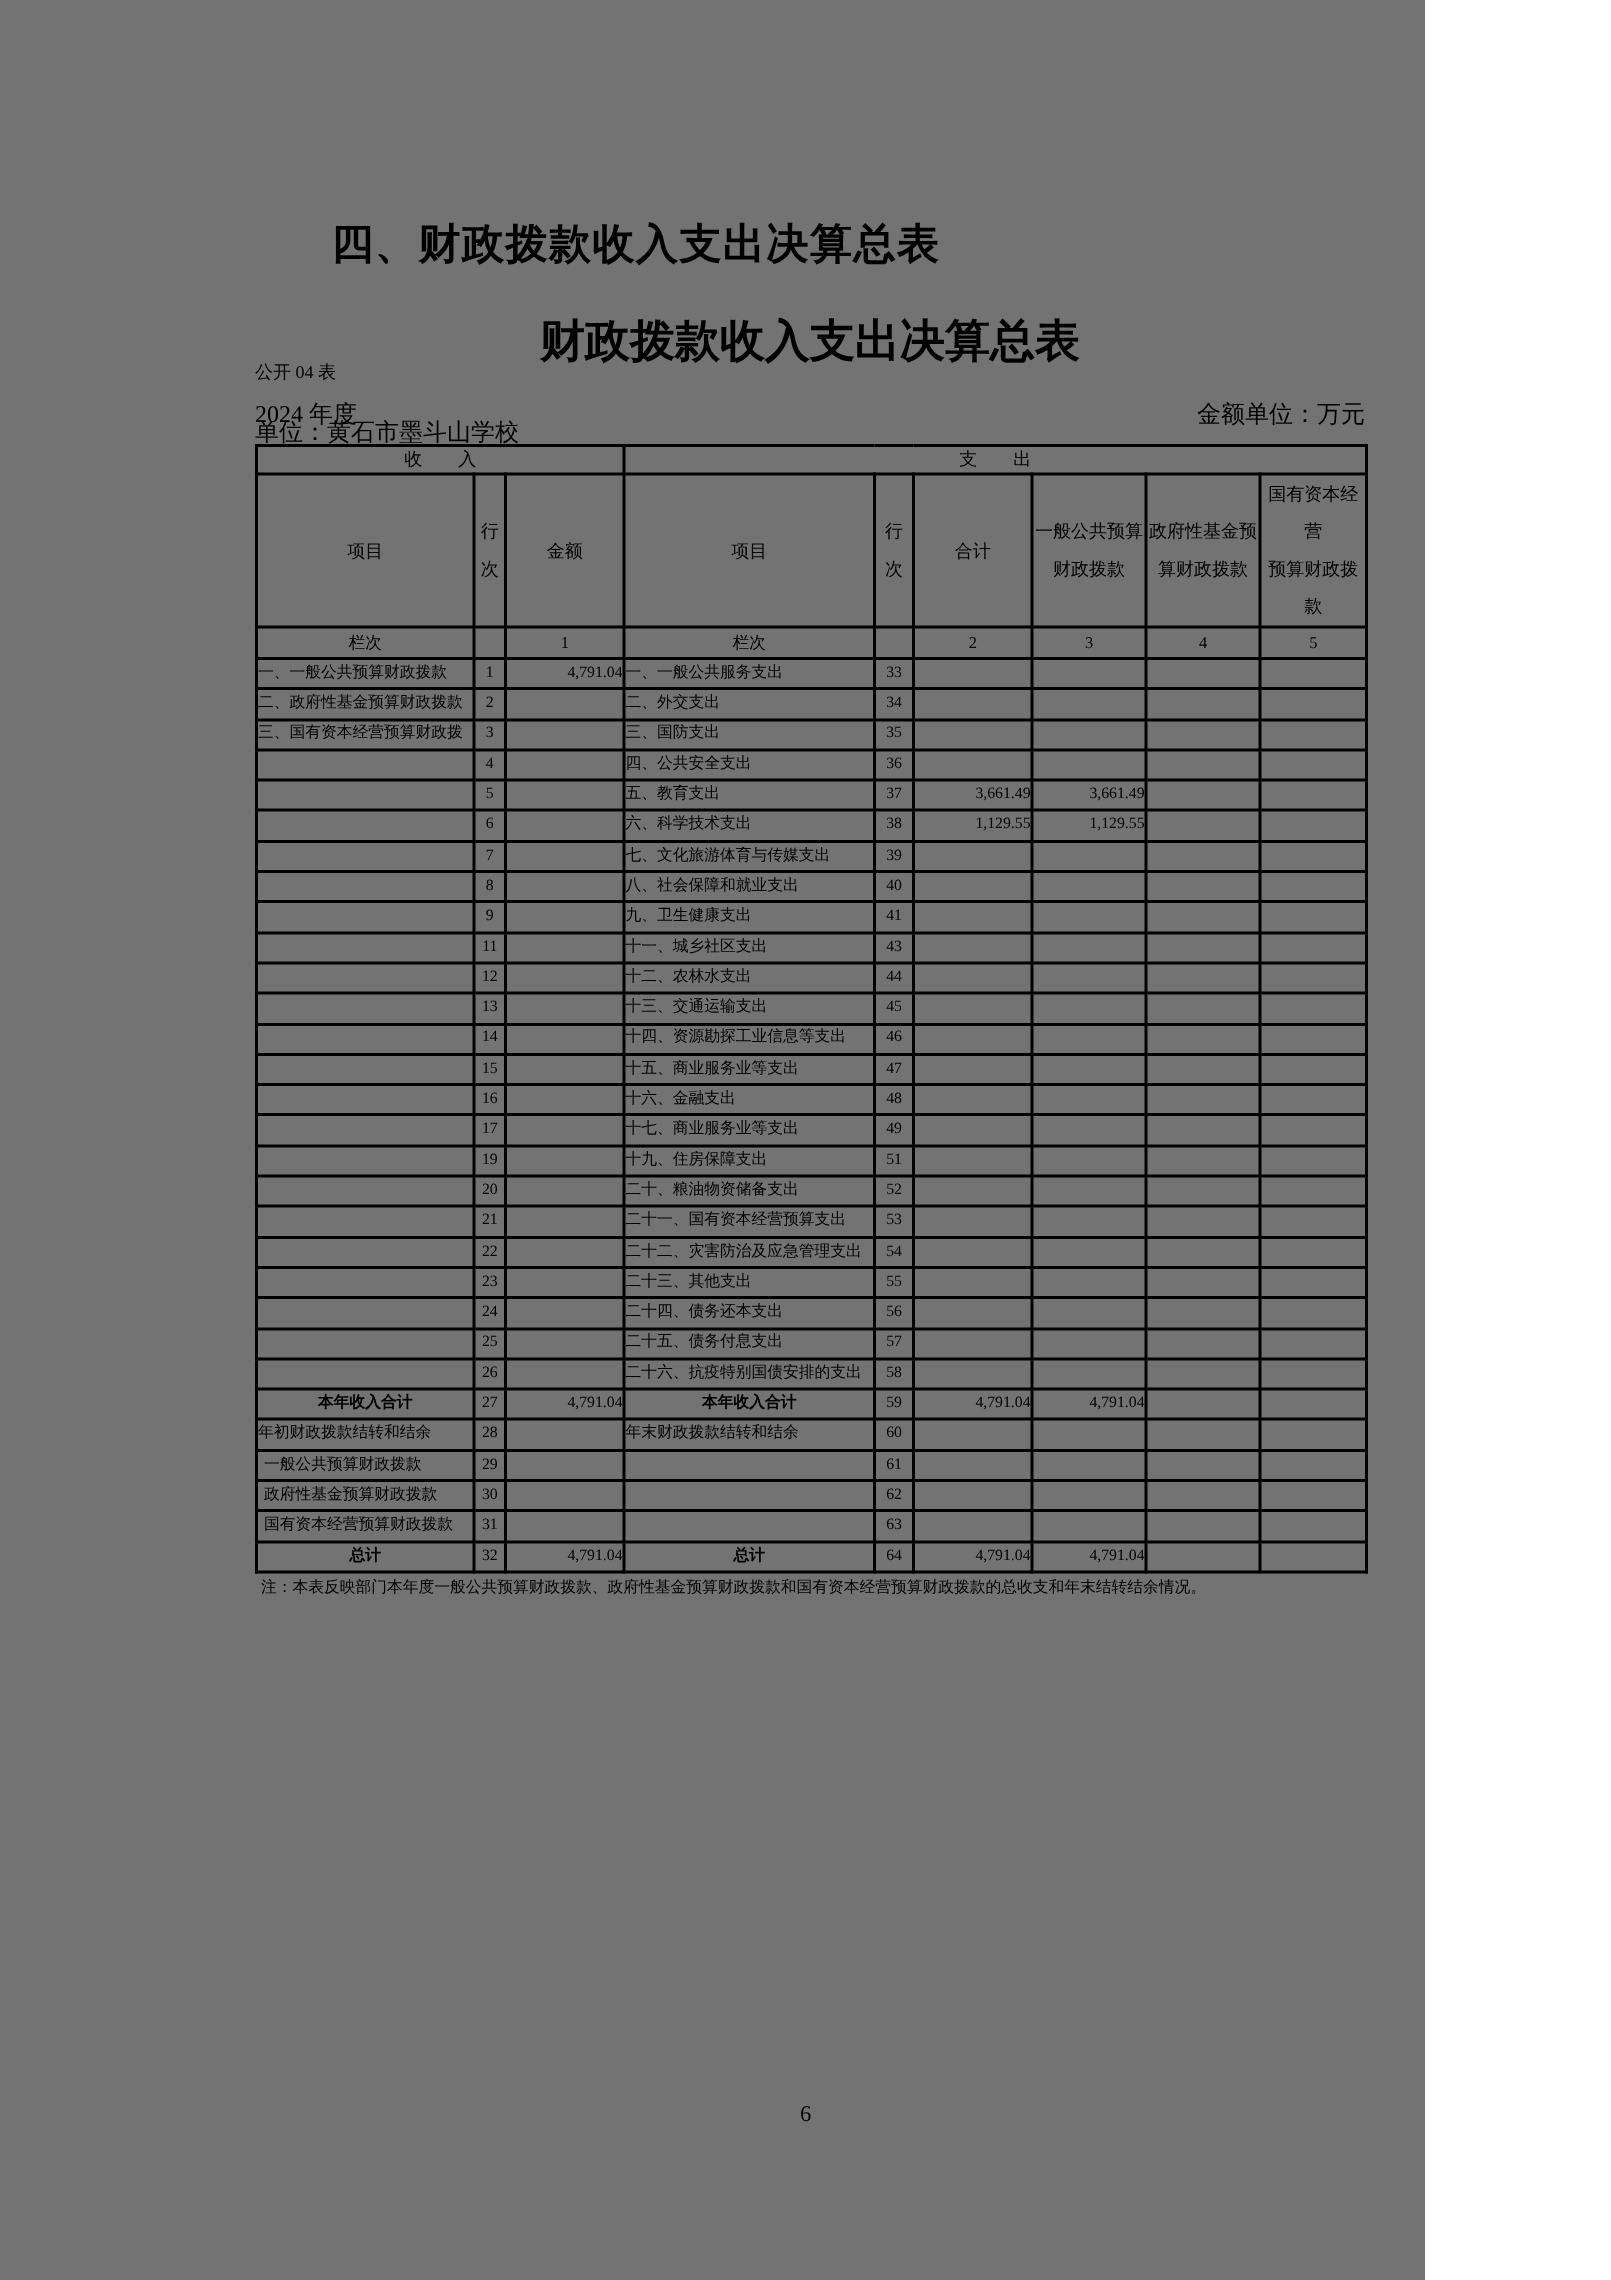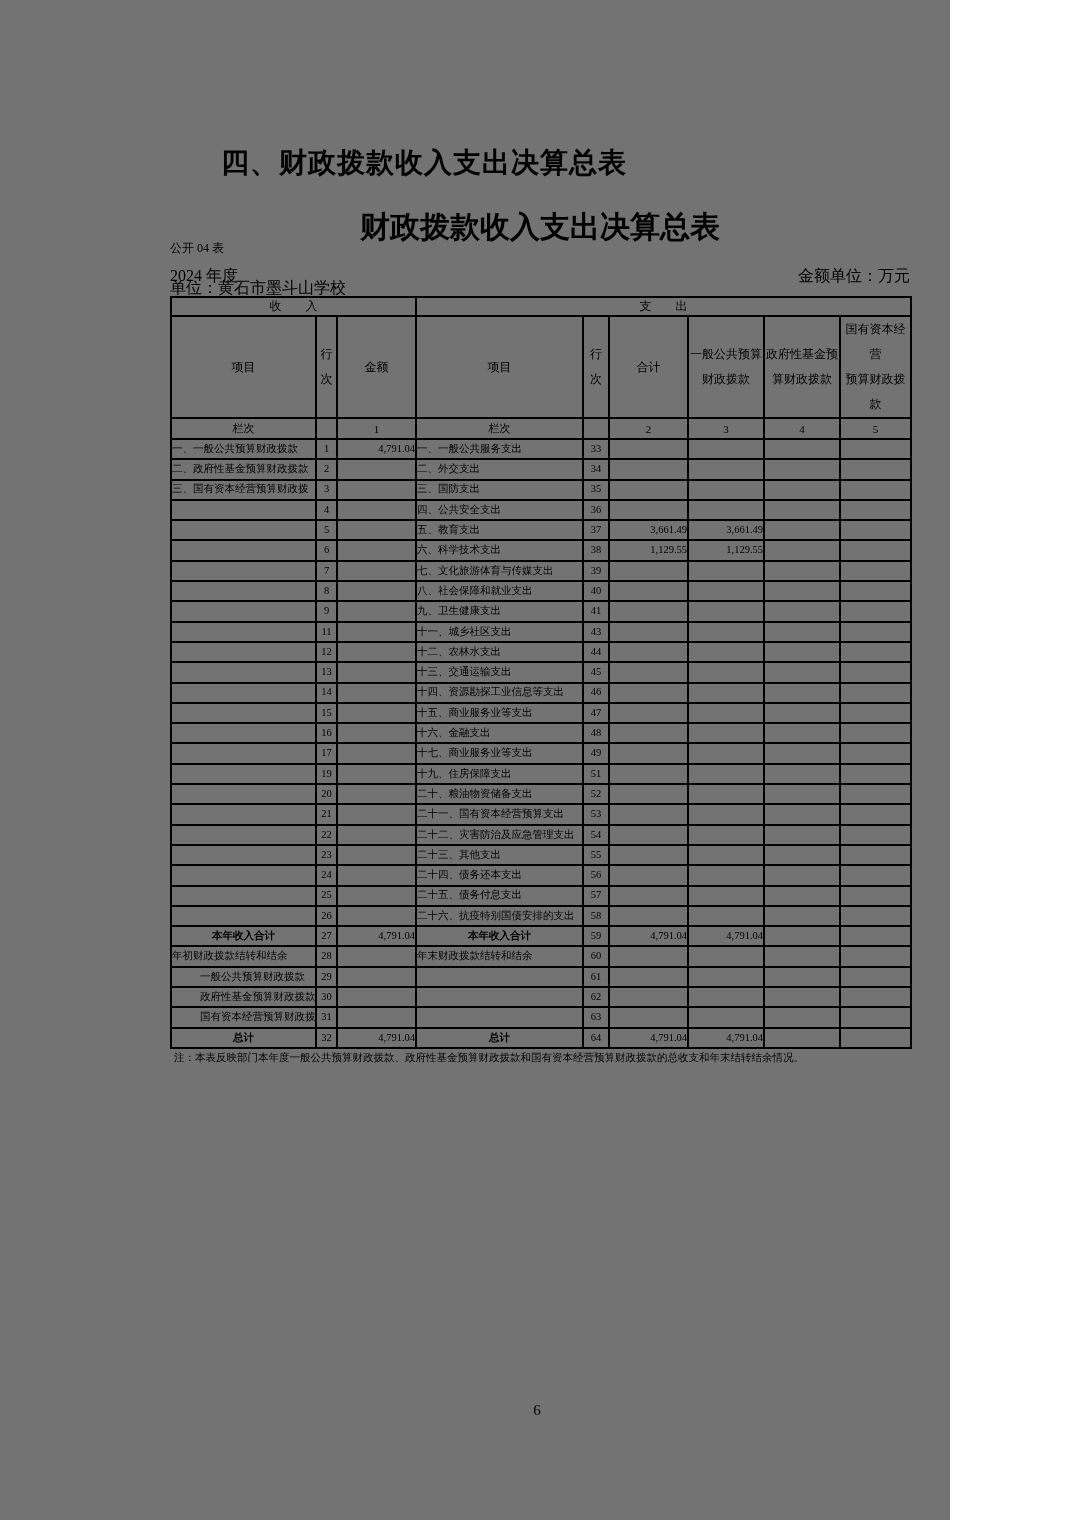--- a/index.html
+++ b/index.html
@@ -75,21 +75,21 @@
     font-size:11px;
     text-align:center;
   }
   tbody.rows td{
     height:18.3px;
     font-size:10.5px;
     line-height:1;
     white-space:nowrap;
   }
   td.c-item{text-align:left;padding-left:3px;}
-  td.c-item.indent{padding-left:28px;}
+  td.c-item.indent{padding-left:4px;}
   td.c-item.bold{text-align:center;font-weight:bold;padding-left:0;}
   td.c-no{text-align:center;}
   td.c-num{text-align:right;padding-right:9px;}
 
   .note{
     position:absolute;
     left:174px; top:1051px; width:760px;
     font-size:10.5px;
     white-space:nowrap;
   }

